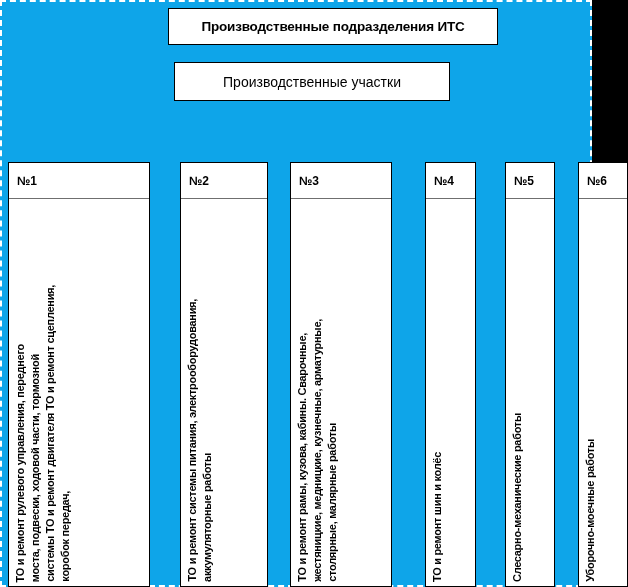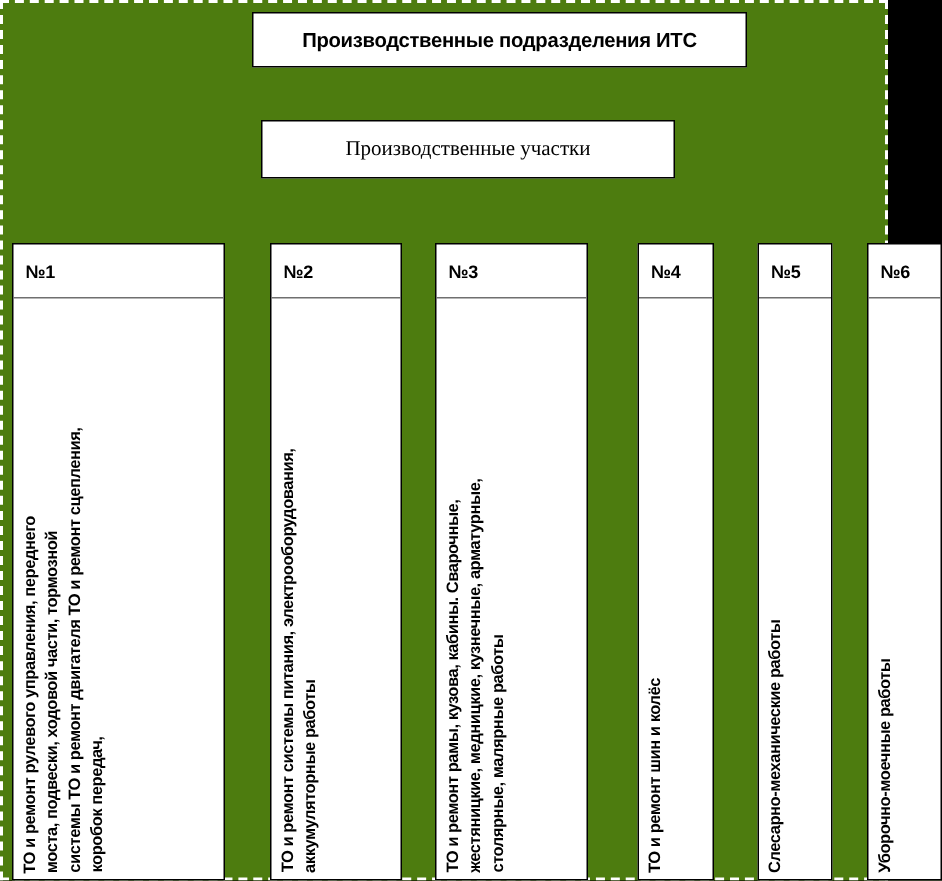--- a/index.html
+++ b/index.html
@@ -16,21 +16,21 @@
     position: relative;
     overflow: hidden;
   }
 
   #canvas {
     position: absolute;
     left: 0;
     top: 0;
     width: 592px;
     height: 587px;
-    background: #4d7c0f;
+    background: #0ea5e9;
     border: 2px dashed #ffffff;
   }
 
   
   .node {
     position: absolute;
     background: #ffffff;
     border: 1px solid #000000;
     color: #000000;
     display: flex;
@@ -44,26 +44,25 @@
     top: 6px;
     width: 330px;
     height: 37px;
     font-size: 13.5px;
     font-weight: bold;
     letter-spacing: -0.2px;
   }
 
   #level2-box {
     left: 172px;
-    top: 78px;
+    top: 60px;
     width: 276px;
     height: 39px;
     font-size: 14px;
     font-weight: normal;
-    font-family: Liberation Serif, serif;
   }
 
   
   #columns {
     position: absolute;
     left: 0;
     top: 160px;
     width: 628px;
     height: 425px;
   }

